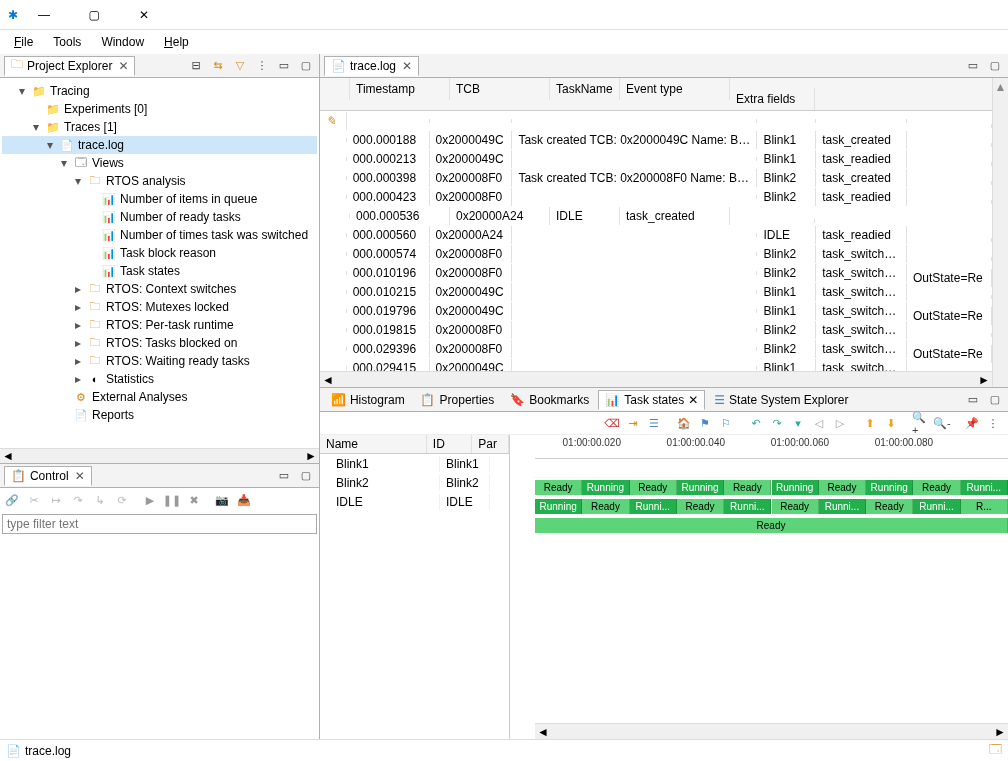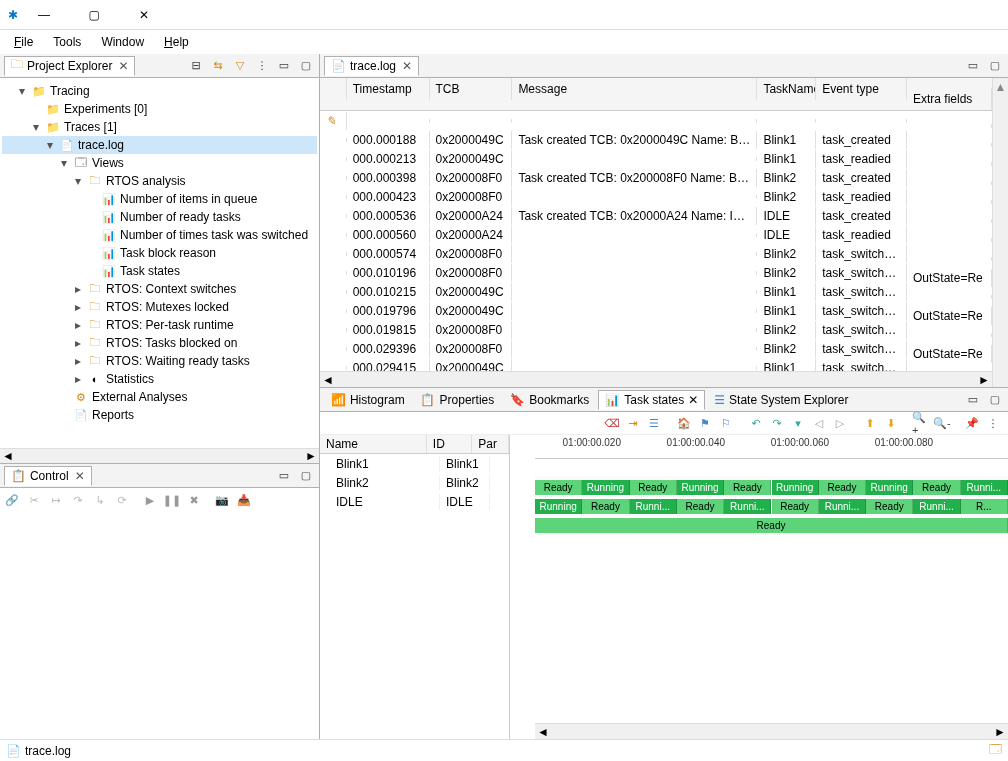--- a/index.html
+++ b/index.html
@@ -220,20 +220,21 @@
       <span class="tbtn" style="color:#bbb">↳</span>
       <span class="tbtn" style="color:#bbb">⟳</span>
       <span style="width:4px;"></span>
       <span class="tbtn" style="color:#999">▶</span>
       <span class="tbtn" style="color:#999">❚❚</span>
       <span class="tbtn" style="color:#999">✖</span>
       <span style="width:4px;"></span>
       <span class="tbtn" style="color:#bbb">📷</span>
       <span class="tbtn" style="color:#bbb">📥</span>
     </div>
+    <input class="filter-input" placeholder="type filter text" style="">
     <div class="tree"></div>
   </div>
 
   <div class="right-pane">
 
     <div class="view-hdr">
       <span class="tab">
         <span style="color:#0078d4">📄</span>
         <span>trace.log</span>
         <span class="close">✕</span>
@@ -244,21 +245,20 @@
       </div>
     </div>
 
     <div class="events-table" style="height:310px; flex:none;">
       <div style="display:flex; flex:1; min-height:0;">
         <div style="flex:1; display:flex; flex-direction:column; min-width:0;">
           <div class="tbl-hdr">
             <div class="col col-icon"></div>
             <div class="col col-ts">Timestamp</div>
             <div class="col col-tcb">TCB</div>
-            <div class="col col-msg">Message</div>
             <div class="col col-task">TaskName</div>
             <div class="col col-evt">Event type</div>
             <div class="col col-extra">Extra fields</div>
           </div>
           <div class="tbl-body" id="events-body">
               <div class="tbl-row srch">
                 <div class="cell col-icon" style="color:#d28a1e">✎</div>
                 <div class="cell col-ts"><srch></srch></div>
                 <div class="cell col-tcb"><srch></srch></div>
                 <div class="cell col-msg"><srch></srch></div>
@@ -299,21 +299,20 @@
                 <div class="cell col-tcb">0x200008F0</div>
                 <div class="cell col-msg"></div>
                 <div class="cell col-task">Blink2</div>
                 <div class="cell col-evt">task_readied</div>
                 <div class="cell col-extra"></div>
               </div>
               <div class="tbl-row">
                 <div class="cell col-icon"></div>
                 <div class="cell col-ts">000.000536</div>
                 <div class="cell col-tcb">0x20000A24</div>
-                <div class="cell col-msg">Task created TCB: 0x20000A24 Name: IDLE</div>
                 <div class="cell col-task">IDLE</div>
                 <div class="cell col-evt">task_created</div>
                 <div class="cell col-extra"></div>
               </div>
               <div class="tbl-row">
                 <div class="cell col-icon"></div>
                 <div class="cell col-ts">000.000560</div>
                 <div class="cell col-tcb">0x20000A24</div>
                 <div class="cell col-msg"></div>
                 <div class="cell col-task">IDLE</div>

